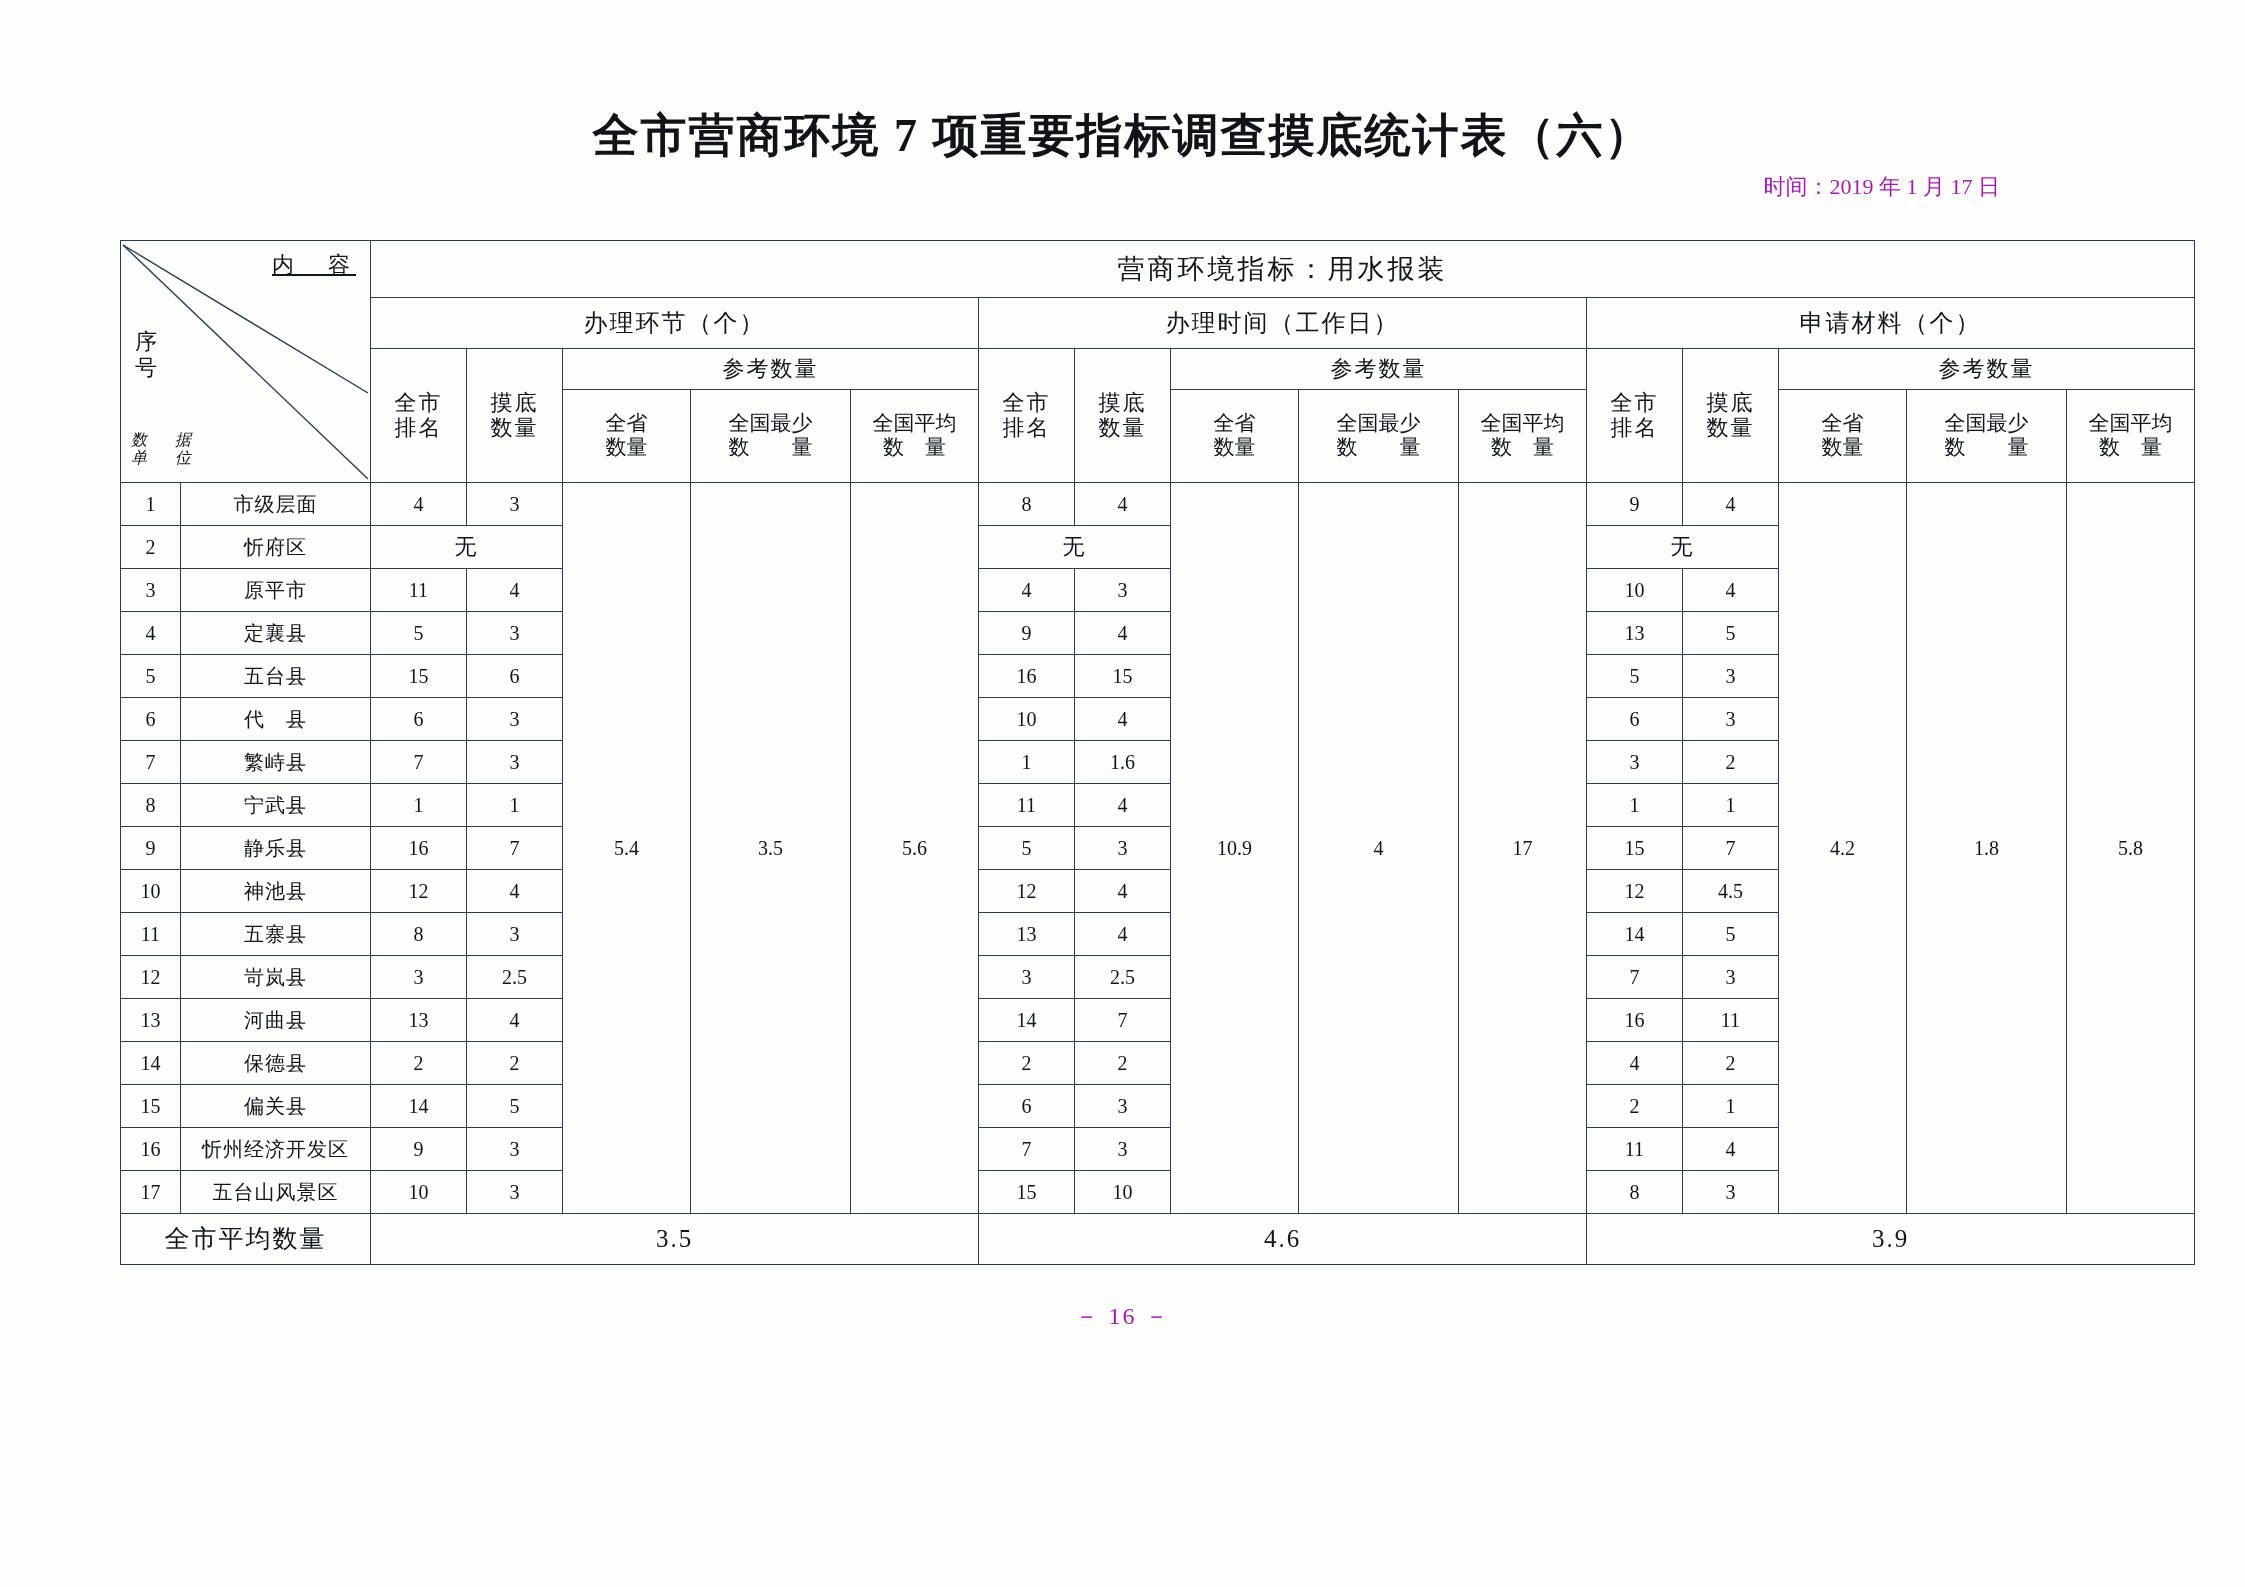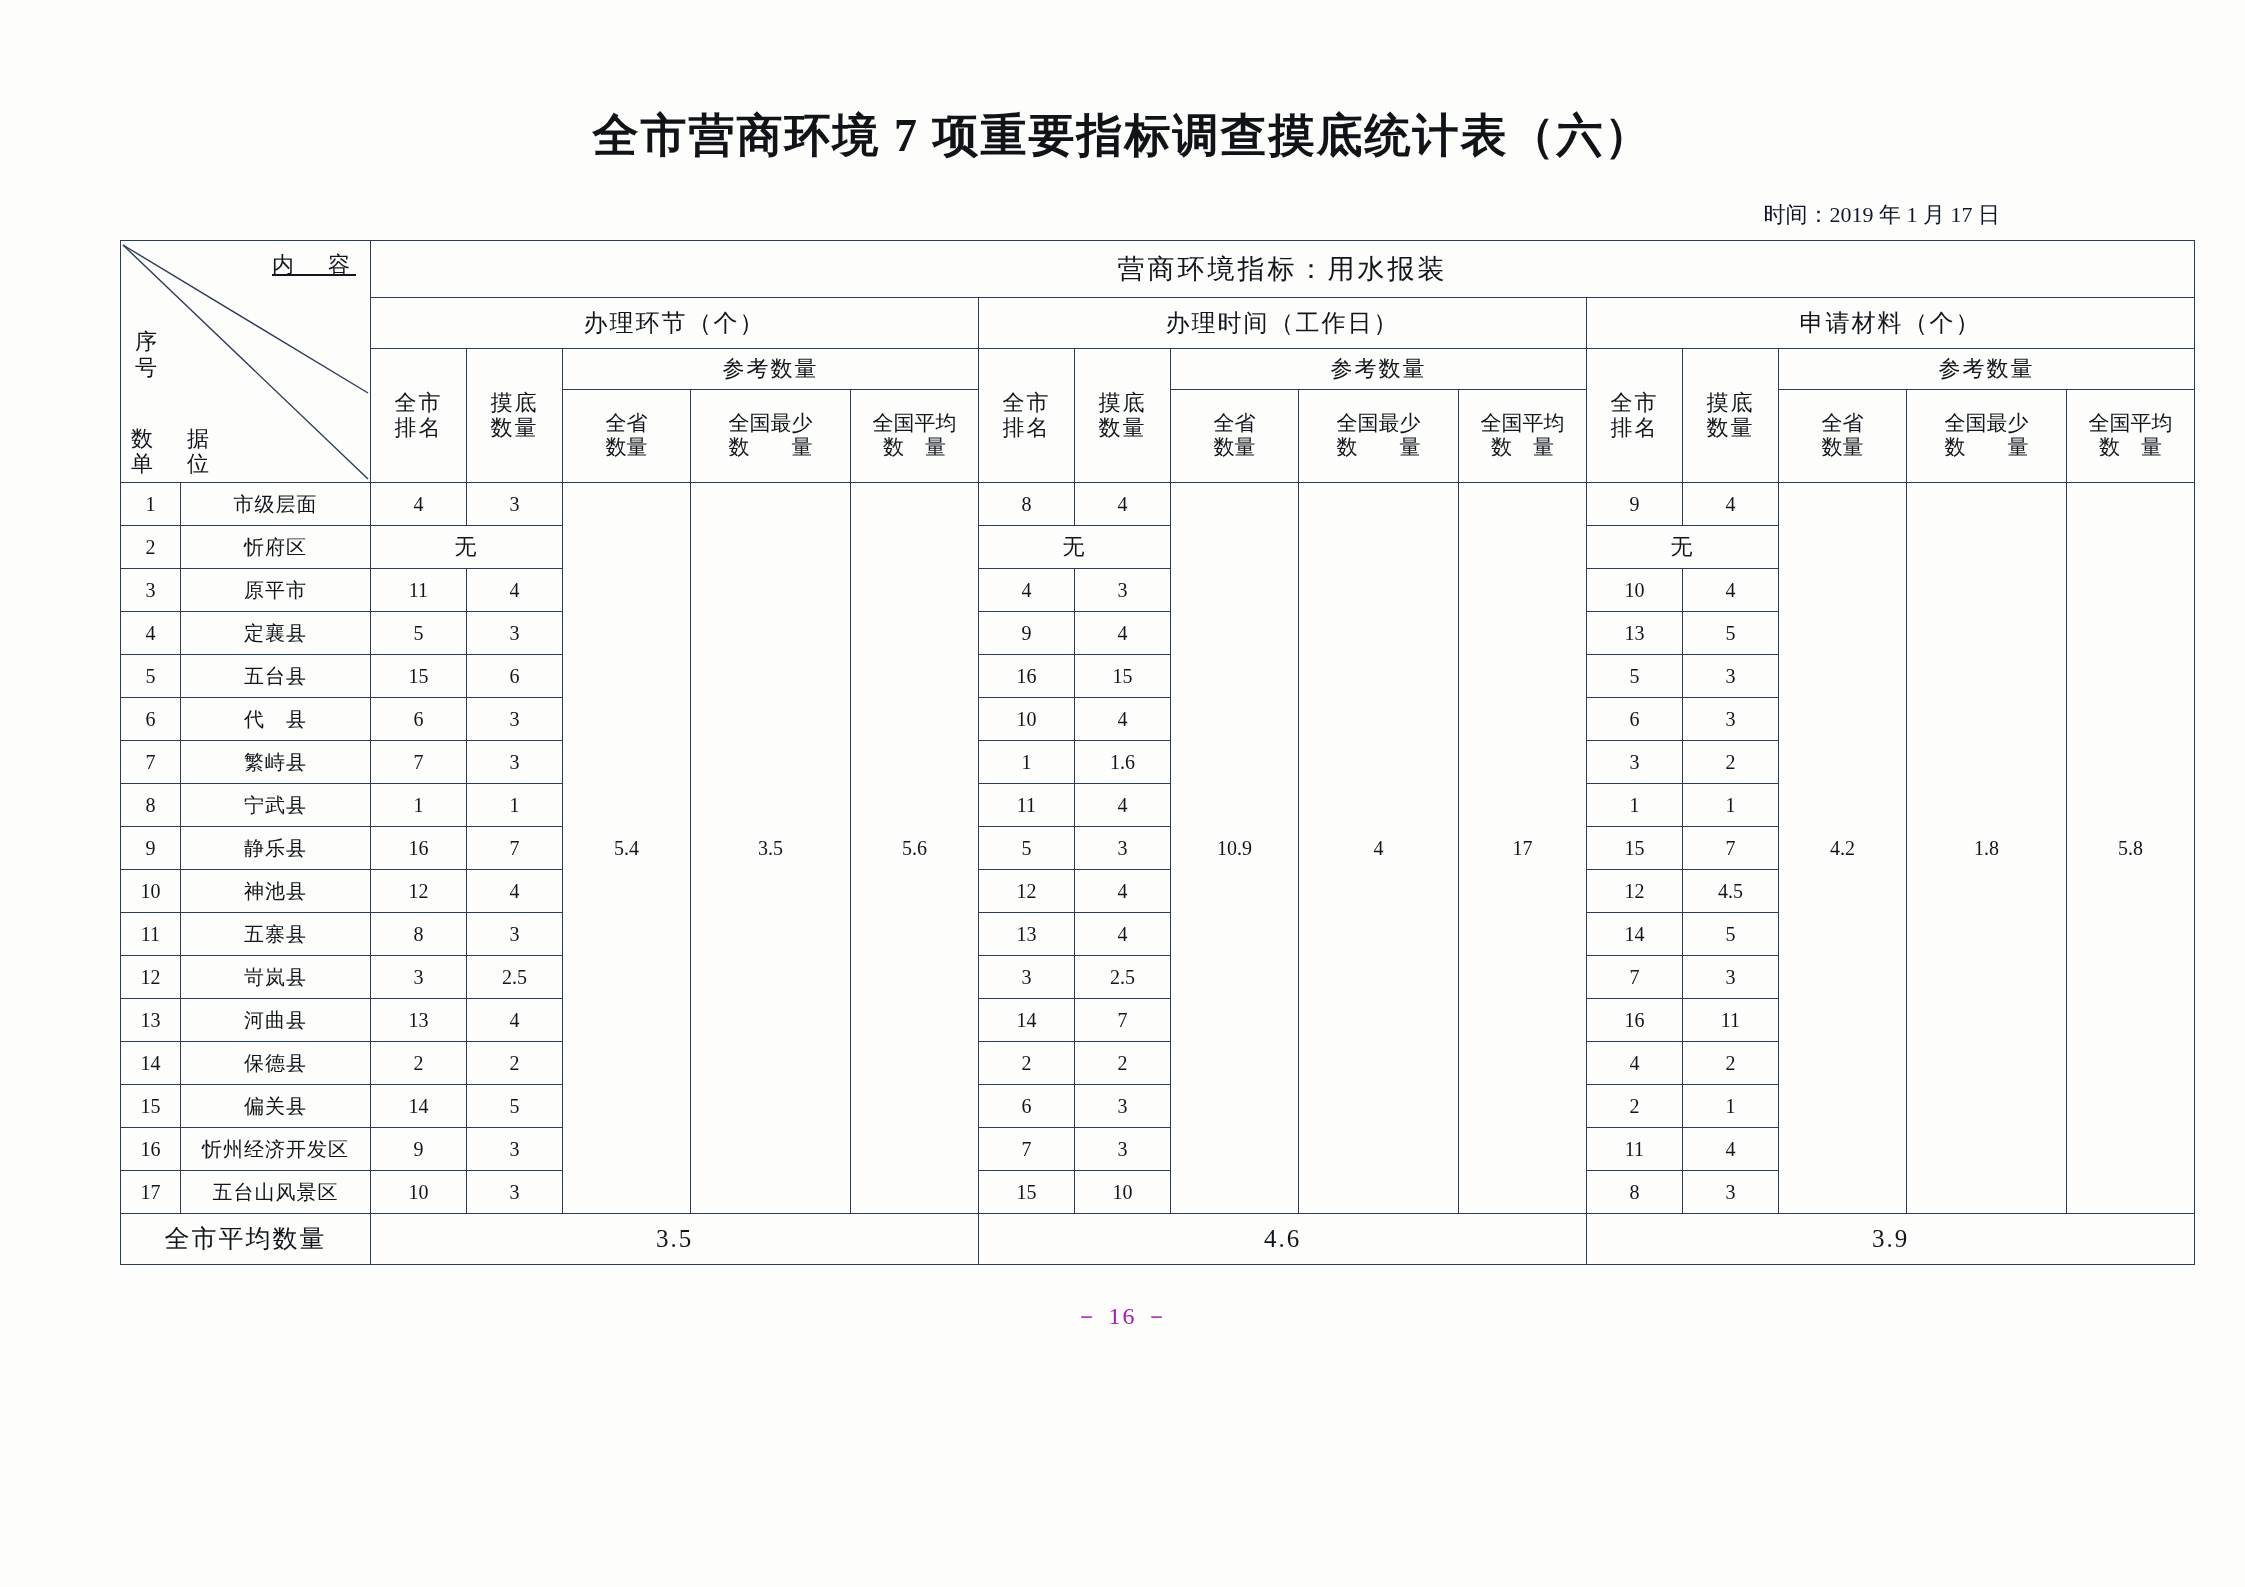--- a/index.html
+++ b/index.html
@@ -29,24 +29,24 @@
     width: 2245px;
     text-align: center;
     font-size: 46px;
     font-weight: bold;
     letter-spacing: 2px;
     font-family: "Liberation Serif", "DejaVu Serif", serif;
     color: #101418;
   }
   .date-line {
     position: absolute;
-    top: 200px;
+    top: 172px;
     right: 245px;
     font-size: 22px;
-    color: #0f172a;
+    color: #a21caf;
   }
   .table-wrap {
     position: absolute;
     left: 120px;
     top: 240px;
     width: 2010px;
   }
   table.main {
     border-collapse: collapse;
     width: 2010px;
@@ -102,23 +102,24 @@
     position: absolute;
     right: 14px;
     top: 10px;
     font-size: 22px;
     letter-spacing: 6px;
     text-decoration: underline;
   }
   .lbl-unit {
     position: absolute;
     left: 10px;
-    bottom: 4px;
-    font-size: 22px;
+    bottom: 14px;
+    font-size: 16px;
     letter-spacing: 6px;
+    font-style: italic;
   }
   .lbl-seq {
     font-size: 22px;
     line-height: 1.2;
   }
   .row-h {
     height: 43px;
   }
   .idx { width: 60px; font-size: 20px; }
   .unitname { width: 190px; font-size: 20px; letter-spacing: 1px; }

